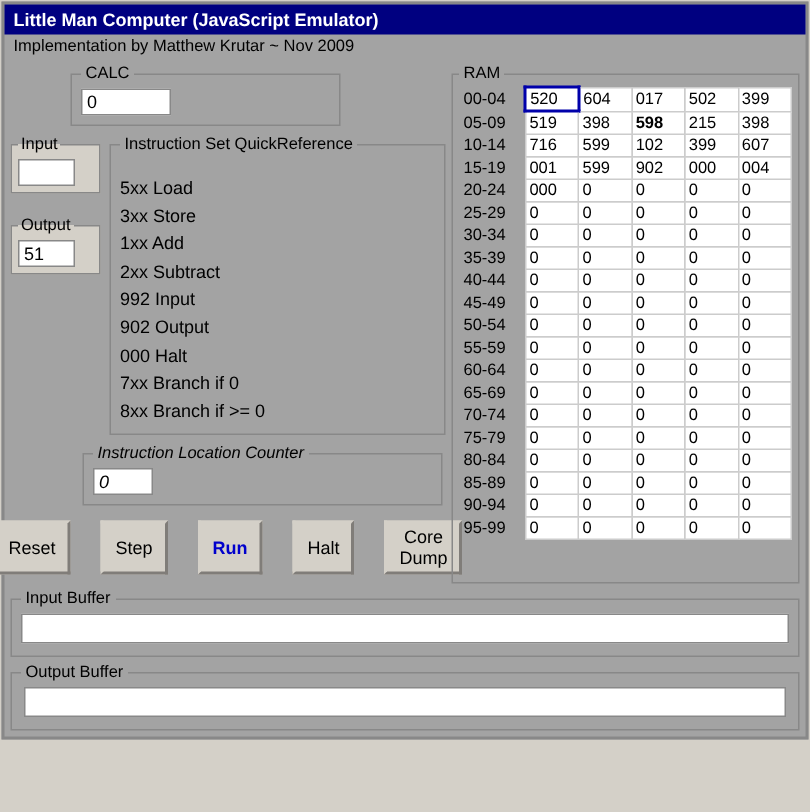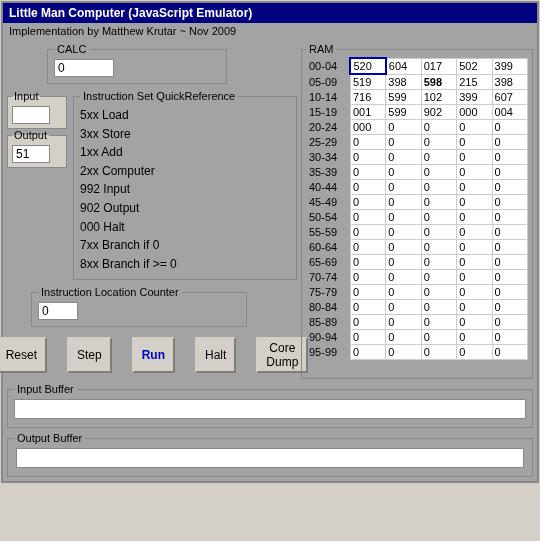--- a/index.html
+++ b/index.html
@@ -53,21 +53,21 @@
       display: inline-block;
       margin-top: 2px;
     }
     .middle-row {
       display: flex;
       gap: 6px;
     }
     .io-panel {
       display: flex;
       flex-direction: column;
-      gap: 0;
+      gap: 15px;
       width: 60px;
     }
     .io-group {
       border: 1px solid #888;
       padding: 2px 4px 4px 4px;
       position: relative;
       background: #d4d0c8;
     }
     .io-group legend {
       font-size: 11px;
@@ -188,35 +188,35 @@
             <input type="text" class="io-value" value="" style="">
           </fieldset>
           <fieldset class="io-group">
             <legend>Output</legend>
             <span class="io-value">51</span>
           </fieldset>
         </div>
 
         <fieldset class="quickref-box">
           <legend>Instruction Set QuickReference</legend>
-          <div class="quickref-box content" style="margin-top:2px; line-height:1.55; font-size:12px;">
+          <div class="quickref-box content" style="margin-top:12px; line-height:1.55; font-size:12px;">
             <div>5xx Load</div>
             <div>3xx Store</div>
             <div>1xx Add</div>
-            <div>2xx Computer</div>
+            <div>2xx Subtract</div>
             <div>992 Input</div>
             <div>902 Output</div>
             <div>000 Halt</div>
             <div>7xx Branch if 0</div>
             <div>8xx Branch if &gt;= 0</div>
           </div>
         </fieldset>
       </div>
 
-      <fieldset class="ilc-box" style="margin-left:24px; width:216px;">
+      <fieldset class="ilc-box" style="margin-left:48px; width:240px;font-style:italic;">
         <legend>Instruction Location Counter</legend>
         <span class="ilc-value">0</span>
       </fieldset>
 
       <div class="button-row">
         <button class="btn">Reset</button>
         <button class="btn">Step</button>
         <button class="btn btn-run">Run</button>
         <button class="btn">Halt</button>
         <button class="btn">Core Dump</button>

